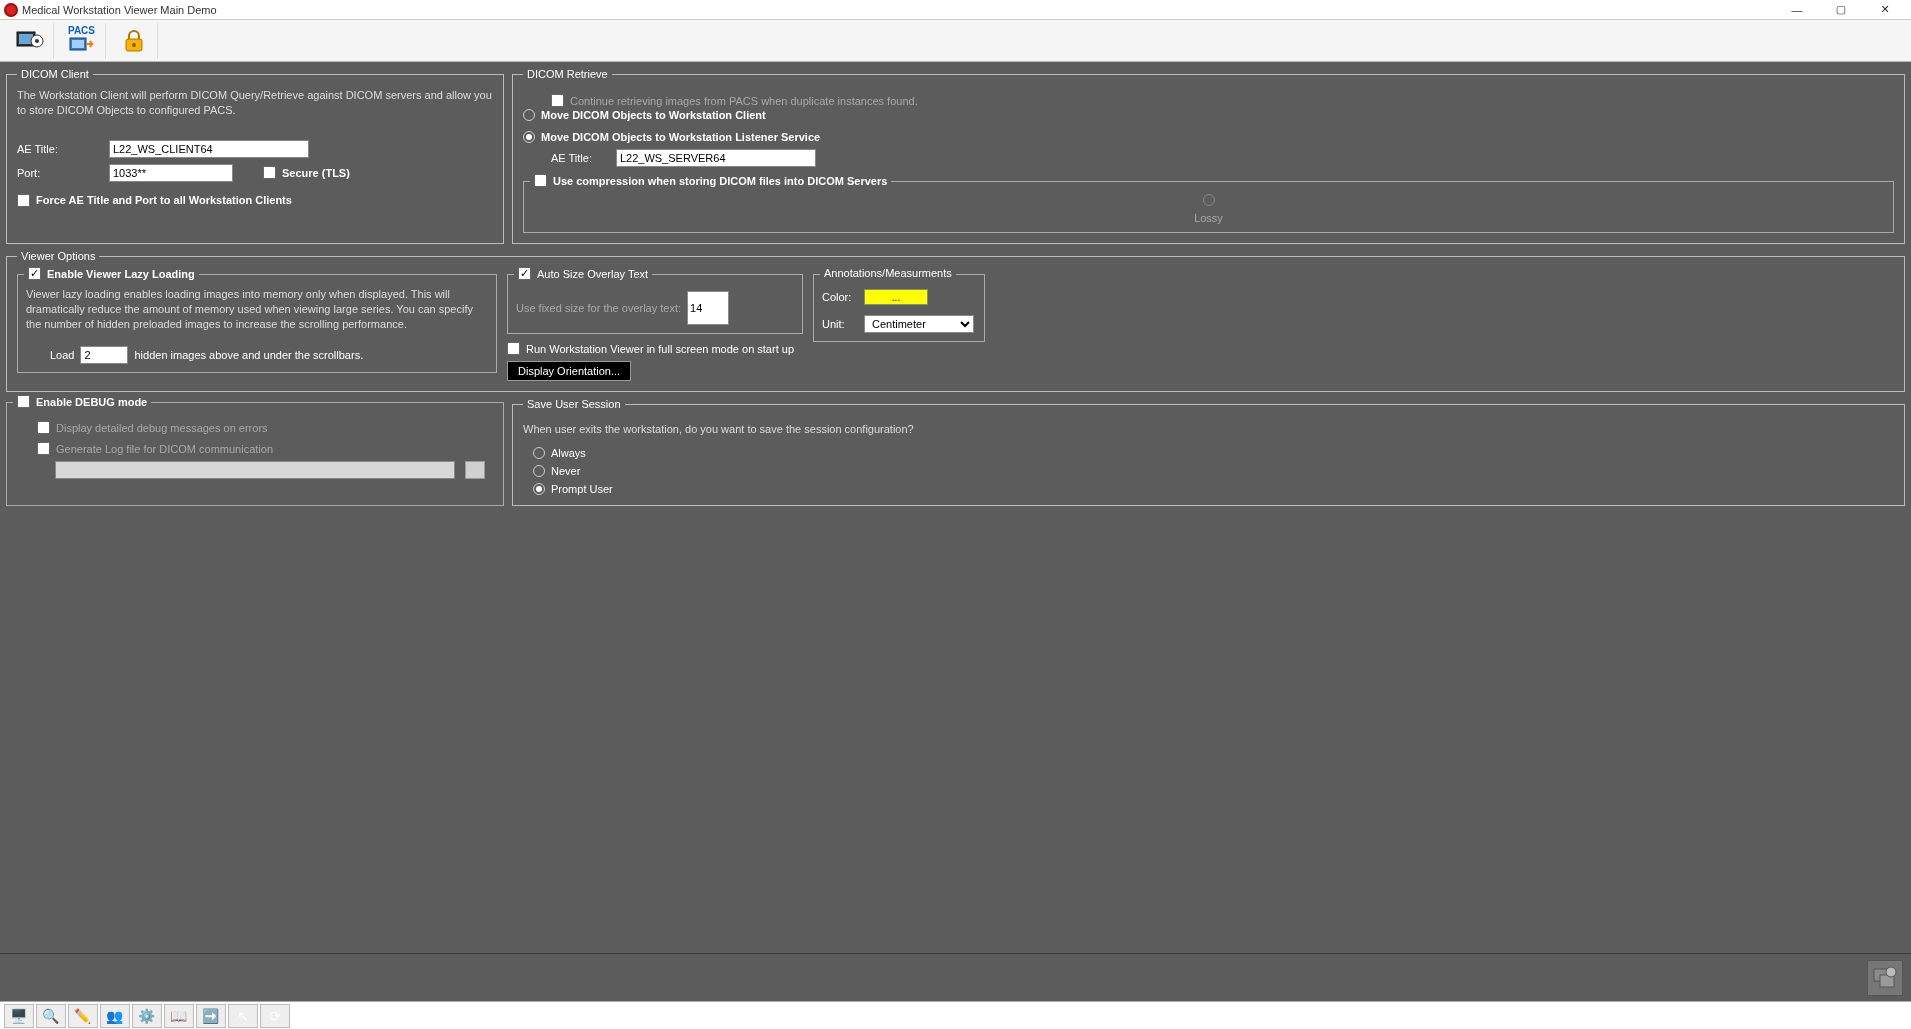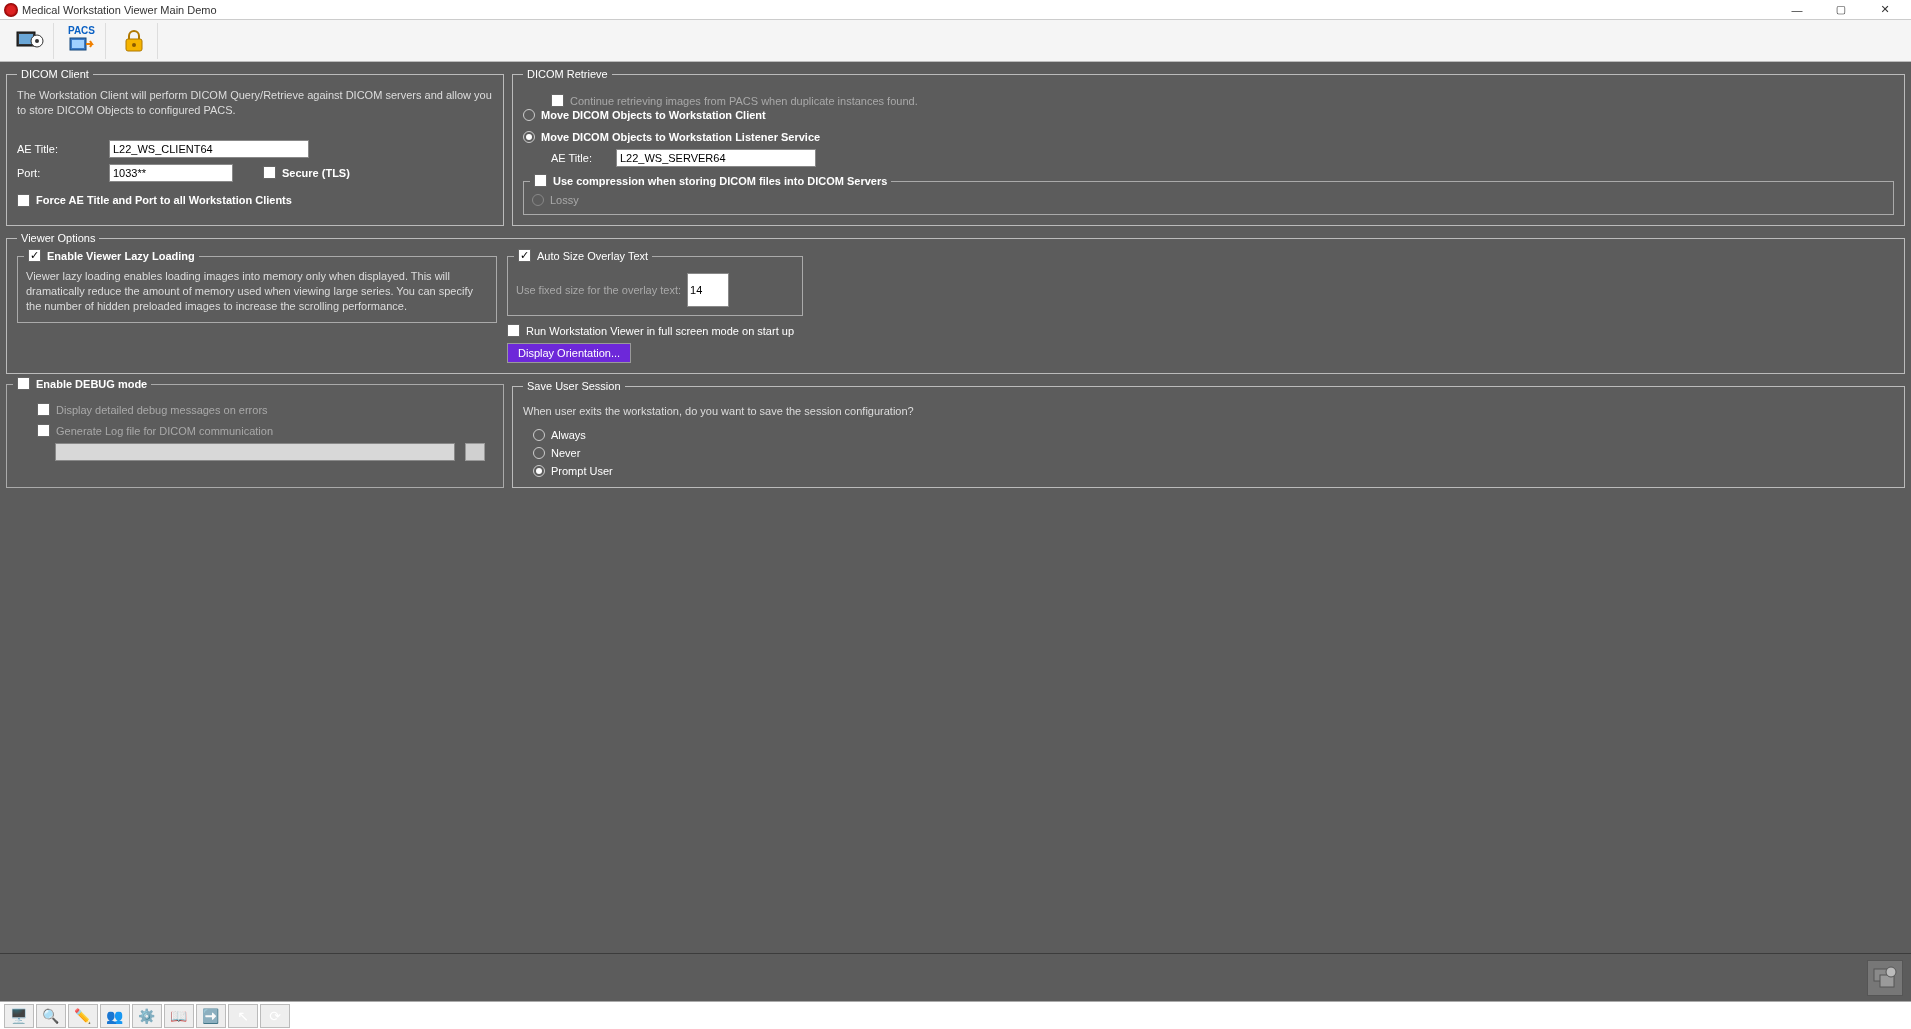--- a/index.html
+++ b/index.html
@@ -84,21 +84,21 @@
 .winchk.checked::after { content:"✓"; color:#000; font-size:11px; line-height:1; }
 .winrad {
   width: 12px; height: 12px; border-radius: 50%; border: 1px solid #ccc;
   display:inline-flex; align-items:center; justify-content:center; flex-shrink:0;
 }
 .winrad.checked::after { content:""; width:6px; height:6px; border-radius:50%; background:#fff; }
 .hstack { display:flex; align-items:center; gap:6px; }
 .formrow { display:flex; align-items:center; gap:24px; margin-top:6px; }
 .formrow .flabel { width: 68px; }
 button.grbtn {
-  background:#6d28d9; color:#fff; border:1px solid #999; padding:3px 10px; font-size:11px;
+  background:#000000; color:#fff; border:1px solid #999; padding:3px 10px; font-size:11px;
 }
 .colorbtn {
   width: 64px; height: 16px; background: #ffff00; color:#000; border:1px solid #888;
   font-size:10px; display:flex; align-items:center; justify-content:center;
 }
 .statusbar {
   height: 48px; background:#5c5c5c; border-top:1px solid #3c3c3c;
   display:flex; align-items:center; justify-content:flex-end; padding: 4px 8px;
 }
 .statusbar .sicon {
@@ -211,38 +211,43 @@
       <div class="formrow" style="margin-left:28px;">
         <span>AE Title:</span>
         <input type="text" style="width: 200px;" value="L22_WS_SERVER64">
       </div>
 
       <div class="subfield" style="margin-top:14px;">
         <div class="sublegend hstack">
           <span class="winchk"></span>
           <span style="font-weight:bold;">Use compression when storing DICOM files into DICOM Servers</span>
         </div>
-        <div class="hstack grey-out" style="margin-top:6px;">
+        <div class="hstack grey-out" style="margin-top:6px;flex-direction:column;">
           <span class="winrad" style="border-color:#888;"></span>
           <span>Lossy</span>
         </div>
       </div>
     </fieldset>
   </div>
 
   <fieldset>
     <legend>Viewer Options</legend>
     <div style="display:flex; gap:10px; align-items:flex-start;">
 
       <div class="subfield" style="width:480px;">
         <div class="sublegend hstack">
           <span class="winchk checked"></span>
           <span style="font-weight:bold;">Enable Viewer Lazy Loading</span>
         </div>
         <div class="desc" style="margin-top:6px;">Viewer lazy loading enables loading images into memory only when displayed. This will dramatically reduce the amount of memory used when viewing large series. You can specify the number of hidden preloaded images to increase the scrolling performance.</div>
+        <div class="hstack" style="margin-top:14px; margin-left:24px;">
+          <span>Load</span>
+          <input type="text" style="width: 48px;" value="2">
+          <span>hidden images above and under the scrollbars.</span>
+        </div>
       </div>
 
       <div style="width:296px;">
         <div class="subfield">
           <div class="sublegend hstack">
             <span class="winchk checked"></span>
             <span>Auto Size Overlay Text</span>
           </div>
           <div class="hstack grey-out" style="margin-top:10px;">
             <span>Use fixed size for the overlay text:</span>
@@ -251,20 +256,35 @@
         </div>
         <div class="hstack" style="margin-top:8px;">
           <span class="winchk"></span>
           <span>Run Workstation Viewer in full screen mode on start up</span>
         </div>
         <div style="margin-top:6px;">
           <button class="grbtn">Display Orientation...</button>
         </div>
       </div>
 
+      <div class="subfield" style="width:172px;">
+        <div class="sublegend">Annotations/Measurments</div>
+        <div class="hstack" style="margin-top:8px;">
+          <span style="width:36px;">Color:</span>
+          <div class="colorbtn">
+              <span>...</span>
+            </div>
+        </div>
+        <div class="hstack" style="margin-top:10px;">
+          <span style="width:36px;">Unit:</span>
+          <select style="width:110px;">
+            <option>Centimeter</option>
+          </select>
+        </div>
+      </div>
     </div>
   </fieldset>
 
   <div class="row">
     <div class="subfield" style="width:498px;">
       <div class="sublegend hstack">
         <span class="winchk"></span>
         <span style="font-weight:bold;">Enable DEBUG mode</span>
       </div>
       <div class="hstack grey-out" style="margin-top:12px; margin-left:22px;">

